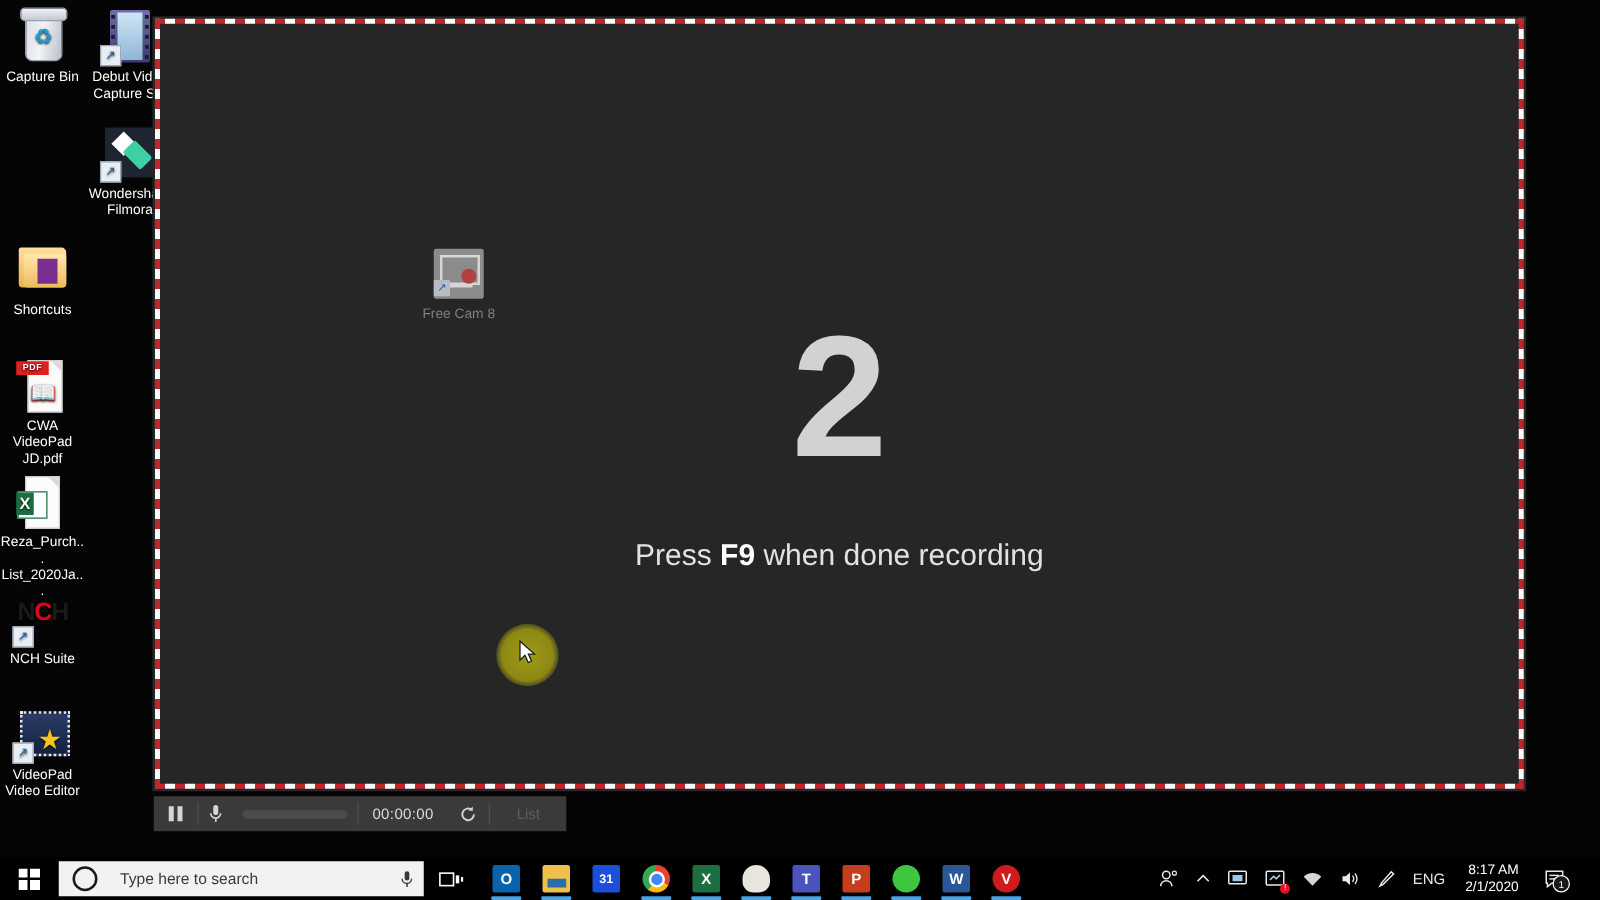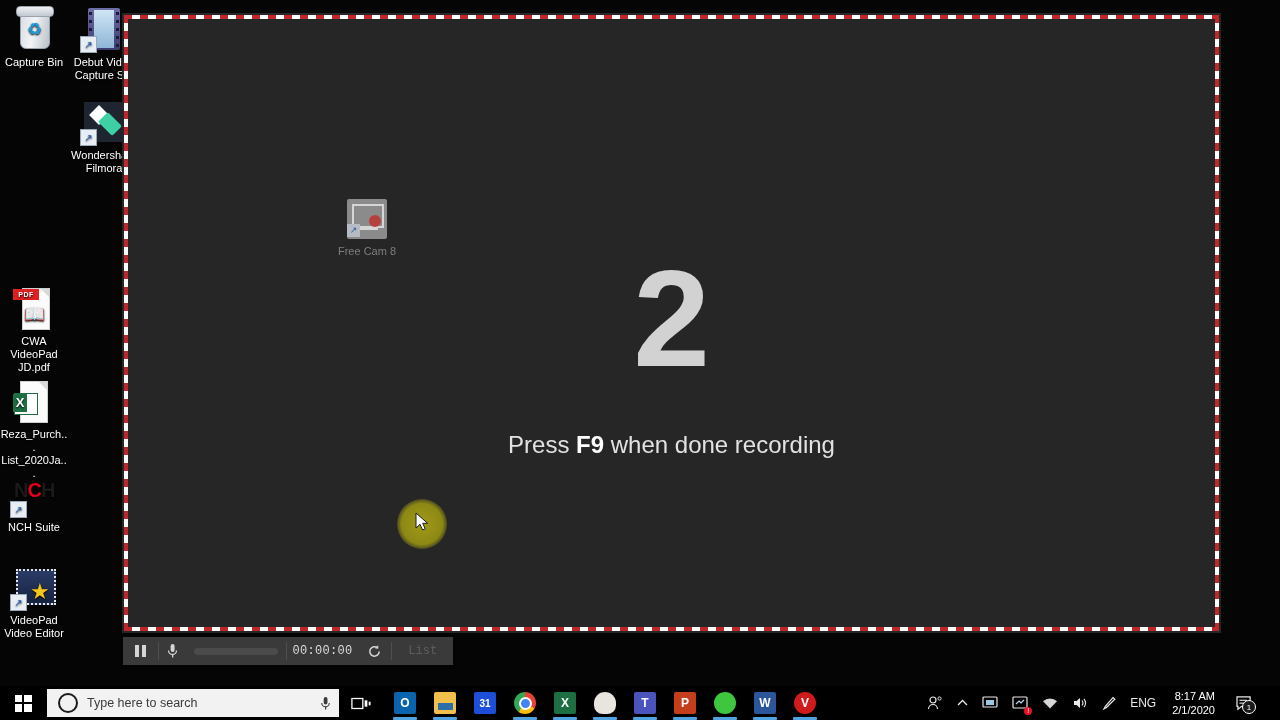--- a/index.html
+++ b/index.html
@@ -129,41 +129,42 @@
     background:radial-gradient(circle,#a09a17 0%,#8d8814 58%,rgba(120,116,20,0) 78%);
   }
   #cursor{position:absolute;left:293px;top:499px;width:14px;height:20px;}
 
   
   #ctrlbar{
     position:absolute;left:123px;top:637px;width:330px;height:28px;
     background:#3a3a3a;display:flex;align-items:center;
     box-shadow:0 1px 3px rgba(0,0,0,.6);
   }
-  .cb-seg{height:16px;display:flex;align-items:center;justify-content:center;font-family:Liberation Mono, monospace;}
+  .cb-seg{height:16px;display:flex;align-items:center;justify-content:center;}
   .cb-div{width:1px;height:18px;background:#4f4f4f;}
   .cb-pause{width:38px;}
   .pause-ico{display:flex;gap:3px;}
   .pause-ico i{display:block;width:4px;height:12px;background:#d5d5d5;}
   .cb-mic{width:30px;}
   .cb-vol{width:108px;display:flex;align-items:center;justify-content:center;}
   .vol-track{width:84px;height:7px;background:#4b4b4b;border-radius:4px;}
   .cb-time{width:78px;color:#dcdcdc;font-size:12px;letter-spacing:.3px;}
   .cb-restart{width:36px;}
   .cb-done{width:66px;color:#5d5d5d;font-size:12px;}
 
   
   #taskbar{position:absolute;left:0;bottom:0;width:1280px;height:34px;background:#000;display:flex;align-items:center;}
   #start{width:46px;height:34px;display:flex;align-items:center;justify-content:center;}
   .winlogo{width:17px;height:17px;display:grid;grid-template-columns:1fr 1fr;grid-template-rows:1fr 1fr;gap:2px;}
   .winlogo span{background:#fff;display:block;}
 
   #searchbox{
     width:292px;height:28px;background:#f2f2f2;display:flex;align-items:center;
     margin-left:1px;
+    gap:9px;
   }
   .search-circle{width:16px;height:16px;border:2px solid #1a1a1a;border-radius:50%;margin:0 9px 0 11px;}
   #search-text{flex:1;color:#3a3a3a;font-size:12.5px;}
   .search-mic{width:28px;display:flex;align-items:center;justify-content:center;}
 
   #taskview{width:44px;height:34px;display:flex;align-items:center;justify-content:center;}
 
   #pinned{display:flex;align-items:center;height:34px;margin-left:2px;}
   .tb-app{width:40px;height:34px;position:relative;display:flex;align-items:center;justify-content:center;}
   .tb-ico{width:22px;height:22px;position:relative;border-radius:2px;
@@ -217,20 +218,28 @@
     <div class="glyph">
       <div class="fm">
           <div class="fm-d1"></div>
           <div class="fm-d2"></div>
         </div>
       <div class="shortcut-arrow">↗</div>
     </div>
     <span class="lbl">Wondershare Filmora</span>
   </div>
 
+  <div class="desk-icon" style="left:0px;top:191px;">
+    <div class="glyph">
+      <div class="folder-back"></div>
+        <div class="folder-front"></div>
+      <div style="position:absolute;left:20px;top:16px;width:16px;height:20px;background:#7b2f8f;"></div>
+    </div>
+    <span class="lbl">Shortcuts</span>
+  </div>
 
   <div class="desk-icon" style="left:0px;top:284px;">
     <div class="glyph">
       <div class="doc">
           <div class="doc-fold"></div>
         </div>
       <div class="pdf-tag">PDF</div>
       <div class="pdf-a">📖</div>
     </div>
     <span class="lbl">CWA VideoPad JD.pdf</span>

